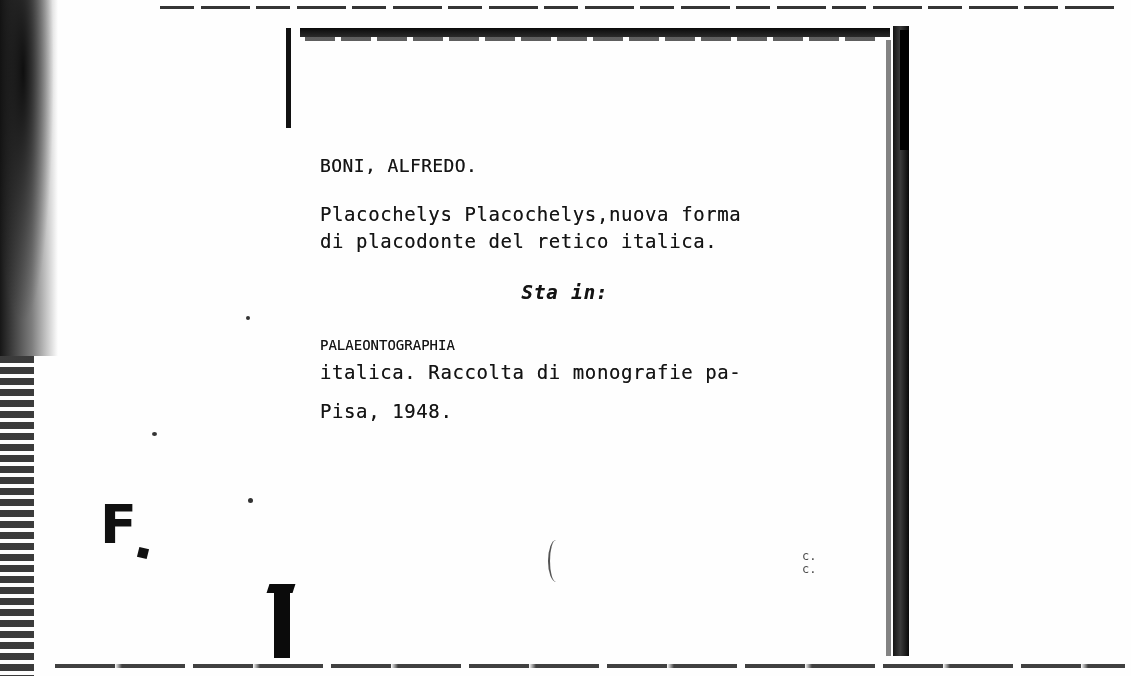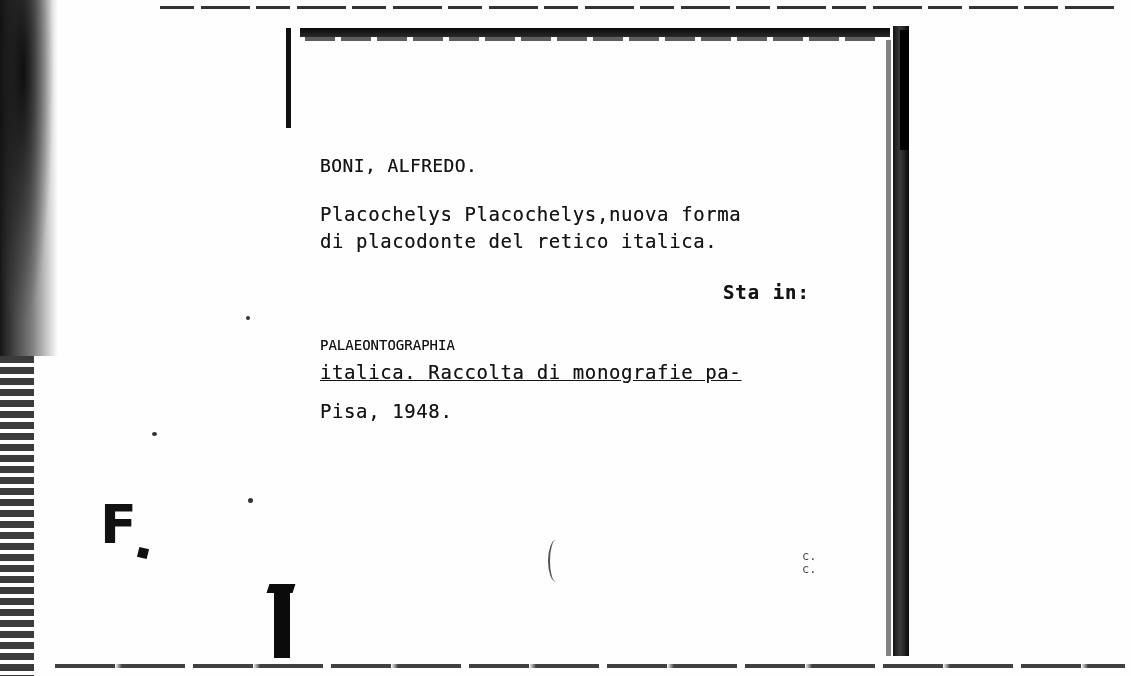--- a/index.html
+++ b/index.html
@@ -207,31 +207,32 @@
   .author {
     font-size: 18px;
     letter-spacing: .4px;
     margin-bottom: 22px;
   }
   .title-block {
     margin-bottom: 24px;
   }
   .title-block div { white-space: nowrap; }
   .sta-in {
-    text-align: right;
+    text-align: center;
     margin: 0 0 26px 0;
     padding-right: 70px;
     font-weight: 600;
     letter-spacing: 1px;
+    font-style: italic;
   }
   .source-head {
     letter-spacing: 0px;
     font-size: 14px;
   }
-  .source-body div { white-space: nowrap; text-decoration: underline; }
+  .source-body div { white-space: nowrap; }
   .imprint { margin-top: 12px; }
 
   
   .blurish { text-shadow: 0 0 .6px rgba(0,0,0,.55); }
 </style>
 </head>
 <body>
 
 <div id="page">
 

